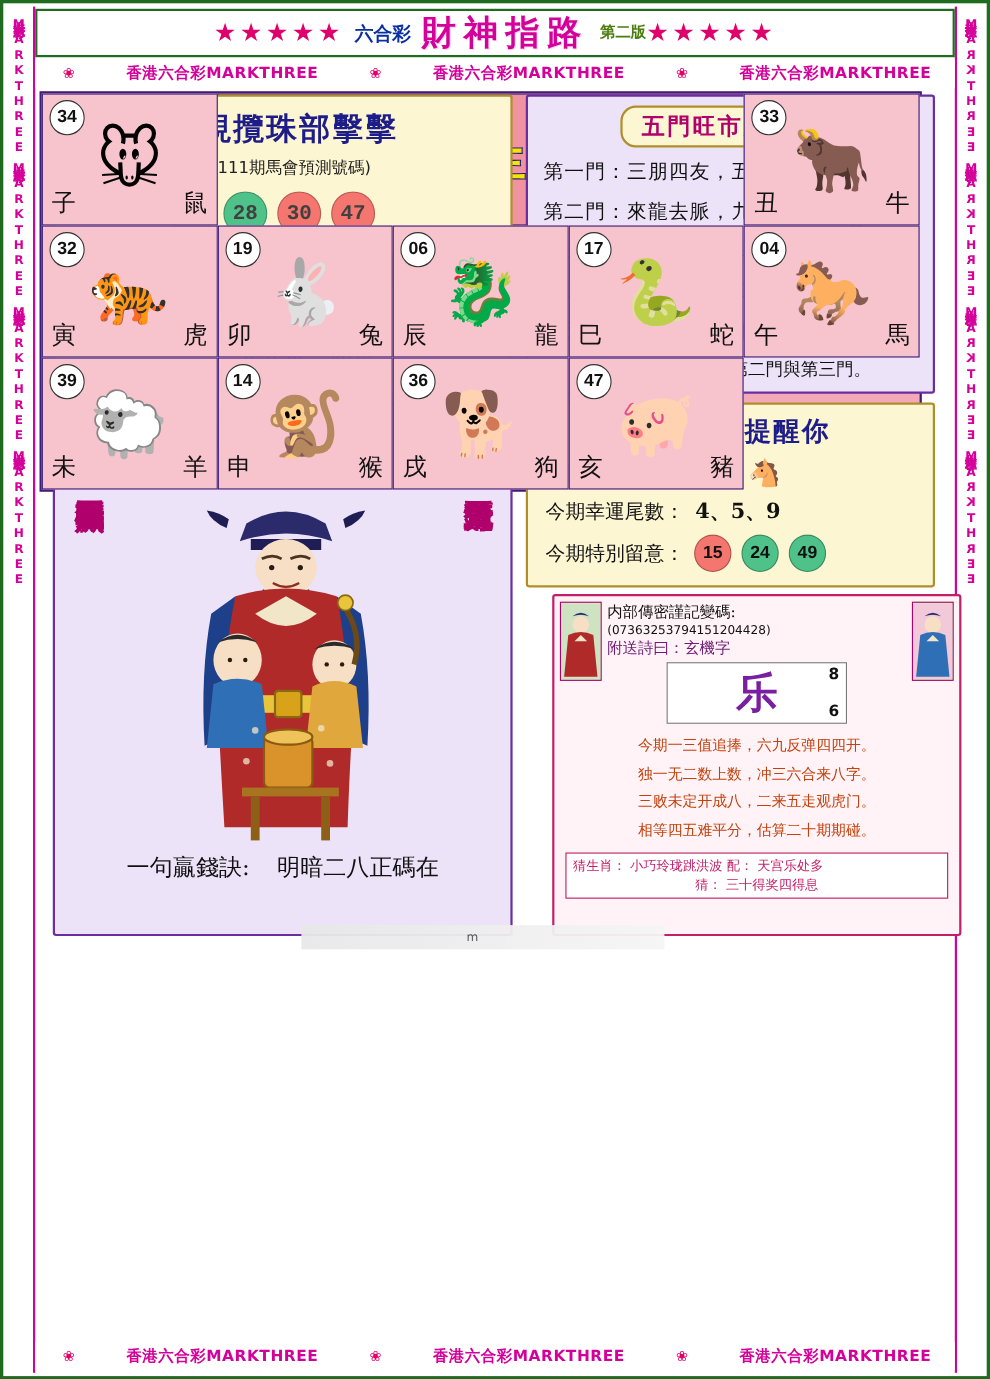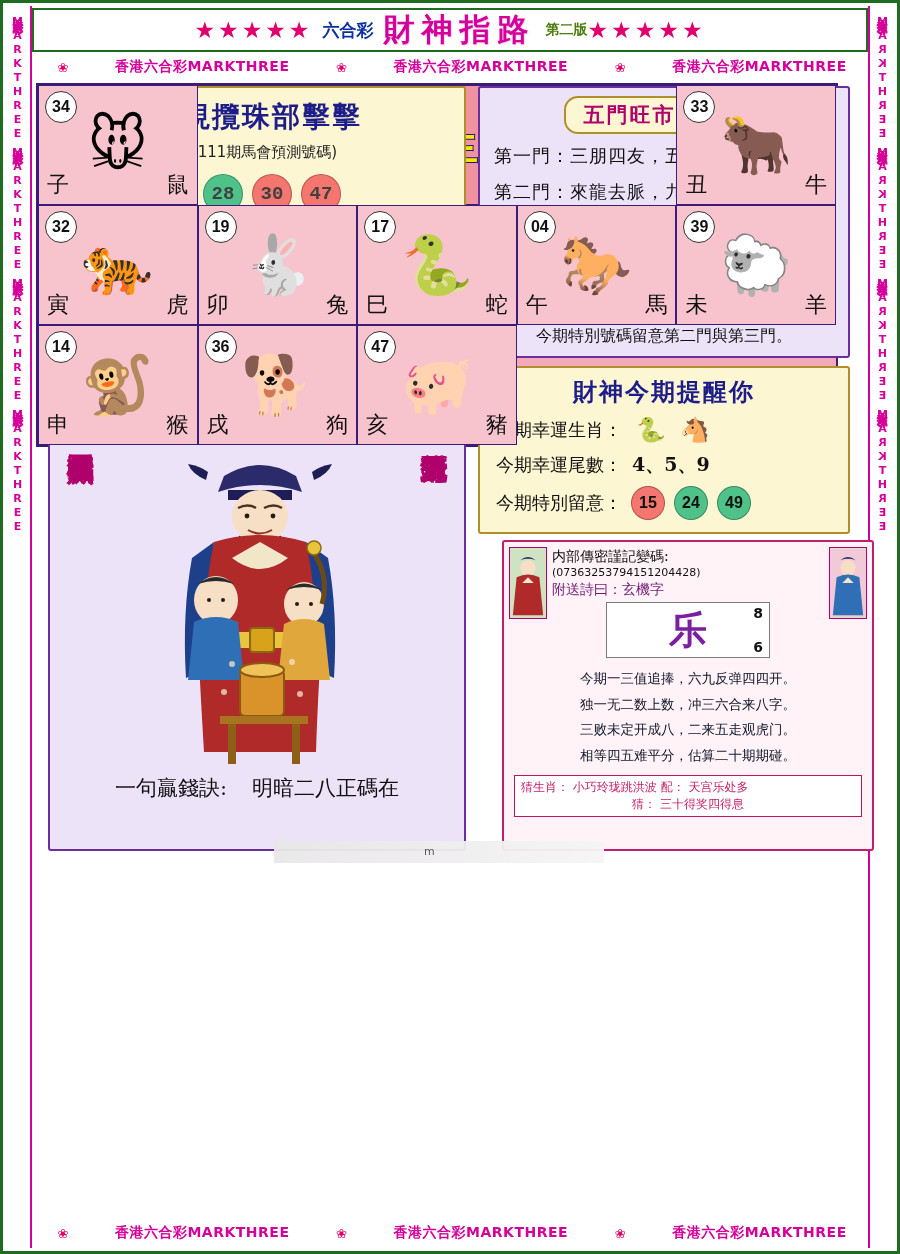--- a/index.html
+++ b/index.html
@@ -180,21 +180,21 @@
   .magicBox {
     margin:3px auto 0; width:164px; height:56px; background:#fff;
     border:1px solid #7a7a7a; position:relative;
     display:flex; align-items:center; justify-content:center;
   }
   .magicChar { font-size:38px; color:#7a1fa0; font-weight:bold;
     font-family:"DejaVu Serif", serif; }
   .mNum { position:absolute; right:6px; font-size:14px; color:#111; font-weight:bold; }
   .mTop { top:2px; } .mBot { bottom:2px; }
   .ePoem { margin-top:8px; text-align:center; }
-  .ePoem div { font-size:13.5px; color:#0f172a; line-height:1.9;
+  .ePoem div { font-size:13.5px; color:#c2410c; line-height:1.9;
     font-family:"DejaVu Serif", serif; }
   .eBox {
     margin:6px 10px 0; border:1px solid #be185d; background:#fff;
     padding:3px 6px;
   }
   .eBox .r1 { font-size:12px; color:#c41e6a; }
   .eBox .r2 { font-size:12px; color:#c41e6a; text-align:center; }
 
   
   .panelF { left:12px; top:776px; width:802px; height:364px;
@@ -495,20 +495,26 @@
           <span class="zEarth">寅</span>
           <span class="zName">虎</span>
         </div>
         <div class="zcell">
           <span class="znum">19</span>
           <span class="zAnimal">🐇</span>
           <span class="zEarth">卯</span>
           <span class="zName">兔</span>
         </div>
         <div class="zcell">
+          <span class="znum">06</span>
+          <span class="zAnimal">🐉</span>
+          <span class="zEarth">辰</span>
+          <span class="zName">龍</span>
+        </div>
+        <div class="zcell">
           <span class="znum">17</span>
           <span class="zAnimal">🐍</span>
           <span class="zEarth">巳</span>
           <span class="zName">蛇</span>
         </div>
         <div class="zcell">
           <span class="znum">04</span>
           <span class="zAnimal">🐎</span>
           <span class="zEarth">午</span>
           <span class="zName">馬</span>

